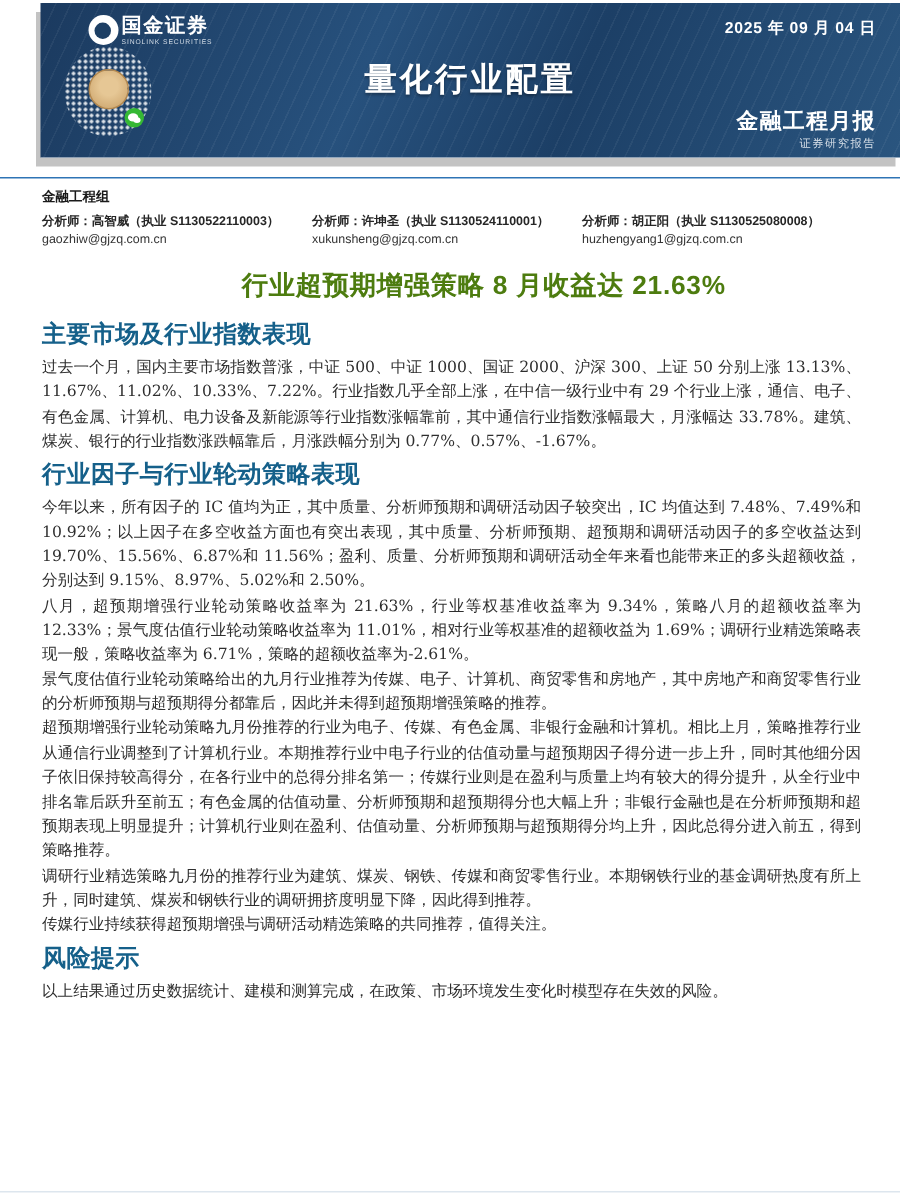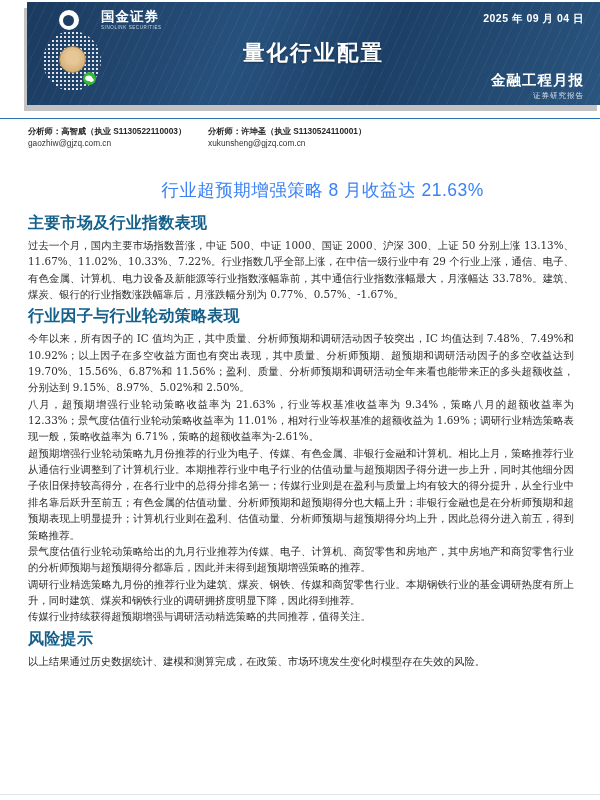--- a/index.html
+++ b/index.html
@@ -21,21 +21,21 @@
     width: 573px; height: 103px;
     background:
       repeating-linear-gradient(115deg,
         rgba(255,255,255,0.05) 0px, rgba(255,255,255,0.05) 1px,
         rgba(255,255,255,0) 1px, rgba(255,255,255,0) 9px),
       linear-gradient(113deg, #1b3a5f 0%, #27517d 38%, #1c3f66 62%, #2a557f 100%);
     box-shadow: -3px 6px 0 #c3c3c3;
   }
   .brand-row {
     position: absolute; left: 16px; top: 8px;
-    display: flex; align-items: center; gap: 22px; padding-left: 16px;
+    display: flex; align-items: center; gap: 2px; padding-left: 16px;
   }
   .brand-mark {
     width: 20px; height: 20px; border-radius: 50%;
     background: #ffffff; position: relative; flex: 0 0 auto;
   }
   .brand-mark::after {
     content: ""; position: absolute;
     left: 4px; top: 5px; width: 11px; height: 11px;
     border-radius: 50%; background: #1d3f64;
   }
@@ -92,21 +92,21 @@
   .team-group { font-size: 9px; font-weight: bold; color: #1a1a1a; margin-bottom: 3px; }
   .analyst-row { display: flex; }
   .analyst-col { width: 180px; flex: 0 0 auto; }
   .analyst-name { font-size: 8.3px; color: #262626; font-weight: bold; line-height: 1.45; }
   .analyst-email { font-size: 8.3px; color: #333333; line-height: 1.45; }
 
   
   .report-title {
     position: absolute; left: 0; right: 0; top: 178px;
     text-align: center;
-    color: #3b82f6; font-size: 17.5px; font-weight: normal; letter-spacing: 0.5px; margin-left: 45px;
+    color: #4d7c0f; font-size: 17.5px; font-weight: bold; letter-spacing: 0.5px; margin-left: 45px;
   }
 
   
   .content {
     position: absolute; left: 28px; top: 209px; width: 546px;
   }
   .section-heading {
     color: #15608a; font-size: 16px; font-weight: bold;
     margin: 4px 0 3px 0; letter-spacing: 0.3px;
   }
@@ -149,50 +149,55 @@
     </div>
 
     <div class="header-title">量化行业配置</div>
     <div class="report-type">金融工程月报</div>
     <div class="report-subtype">证券研究报告</div>
   </div>
 
   <div class="top-rule"></div>
 
   <div class="team-block">
+    <div class="team-group">金融工程组</div>
     <div class="analyst-row">
       <div class="analyst-col">
         <div class="analyst-name">分析师：高智威（执业 S1130522110003）</div>
         <div class="analyst-email">gaozhiw@gjzq.com.cn</div>
       </div>
       <div class="analyst-col">
         <div class="analyst-name">分析师：许坤圣（执业 S1130524110001）</div>
         <div class="analyst-email">xukunsheng@gjzq.com.cn</div>
       </div>
+      <div class="analyst-col">
+        <div class="analyst-name">分析师：胡正阳（执业 S1130525080008）</div>
+        <div class="analyst-email">huzhengyang1@gjzq.com.cn</div>
+      </div>
     </div>
   </div>
 
   <div class="report-title">行业超预期增强策略 8 月收益达 21.63%</div>
 
   <div class="content">
 
     <div class="section">
       <div class="section-heading">主要市场及行业指数表现</div>
       <p class="para">过去一个月，国内主要市场指数普涨，中证 500、中证 1000、国证 2000、沪深 300、上证 50 分别上涨 13.13%、11.67%、11.02%、10.33%、7.22%。行业指数几乎全部上涨，在中信一级行业中有 29 个行业上涨，通信、电子、有色金属、计算机、电力设备及新能源等行业指数涨幅靠前，其中通信行业指数涨幅最大，月涨幅达 33.78%。建筑、煤炭、银行的行业指数涨跌幅靠后，月涨跌幅分别为 0.77%、0.57%、-1.67%。</p>
     </div>
 
     <div class="section">
       <div class="section-heading">行业因子与行业轮动策略表现</div>
       <p class="para">今年以来，所有因子的 IC 值均为正，其中质量、分析师预期和调研活动因子较突出，IC 均值达到 7.48%、7.49%和 10.92%；以上因子在多空收益方面也有突出表现，其中质量、分析师预期、超预期和调研活动因子的多空收益达到 19.70%、15.56%、6.87%和 11.56%；盈利、质量、分析师预期和调研活动全年来看也能带来正的多头超额收益，分别达到 9.15%、8.97%、5.02%和 2.50%。</p>
       <p class="para">八月，超预期增强行业轮动策略收益率为 21.63%，行业等权基准收益率为 9.34%，策略八月的超额收益率为 12.33%；景气度估值行业轮动策略收益率为 11.01%，相对行业等权基准的超额收益为 1.69%；调研行业精选策略表现一般，策略收益率为 6.71%，策略的超额收益率为-2.61%。</p>
     </div>
 
     <div class="section">
+      <p class="para">景气度估值行业轮动策略给出的九月行业推荐为传媒、电子、计算机、商贸零售和房地产，其中房地产和商贸零售行业的分析师预期与超预期得分都靠后，因此并未得到超预期增强策略的推荐。</p>
       <p class="para">超预期增强行业轮动策略九月份推荐的行业为电子、传媒、有色金属、非银行金融和计算机。相比上月，策略推荐行业从通信行业调整到了计算机行业。本期推荐行业中电子行业的估值动量与超预期因子得分进一步上升，同时其他细分因子依旧保持较高得分，在各行业中的总得分排名第一；传媒行业则是在盈利与质量上均有较大的得分提升，从全行业中排名靠后跃升至前五；有色金属的估值动量、分析师预期和超预期得分也大幅上升；非银行金融也是在分析师预期和超预期表现上明显提升；计算机行业则在盈利、估值动量、分析师预期与超预期得分均上升，因此总得分进入前五，得到策略推荐。</p>
-      <p class="para">景气度估值行业轮动策略给出的九月行业推荐为传媒、电子、计算机、商贸零售和房地产，其中房地产和商贸零售行业的分析师预期与超预期得分都靠后，因此并未得到超预期增强策略的推荐。</p>
       <p class="para">调研行业精选策略九月份的推荐行业为建筑、煤炭、钢铁、传媒和商贸零售行业。本期钢铁行业的基金调研热度有所上升，同时建筑、煤炭和钢铁行业的调研拥挤度明显下降，因此得到推荐。</p>
       <p class="para">传媒行业持续获得超预期增强与调研活动精选策略的共同推荐，值得关注。</p>
     </div>
 
     <div class="section section-risk">
       <div class="section-heading">风险提示</div>
       <p class="para">以上结果通过历史数据统计、建模和测算完成，在政策、市场环境发生变化时模型存在失效的风险。</p>
     </div>
 
   </div>

